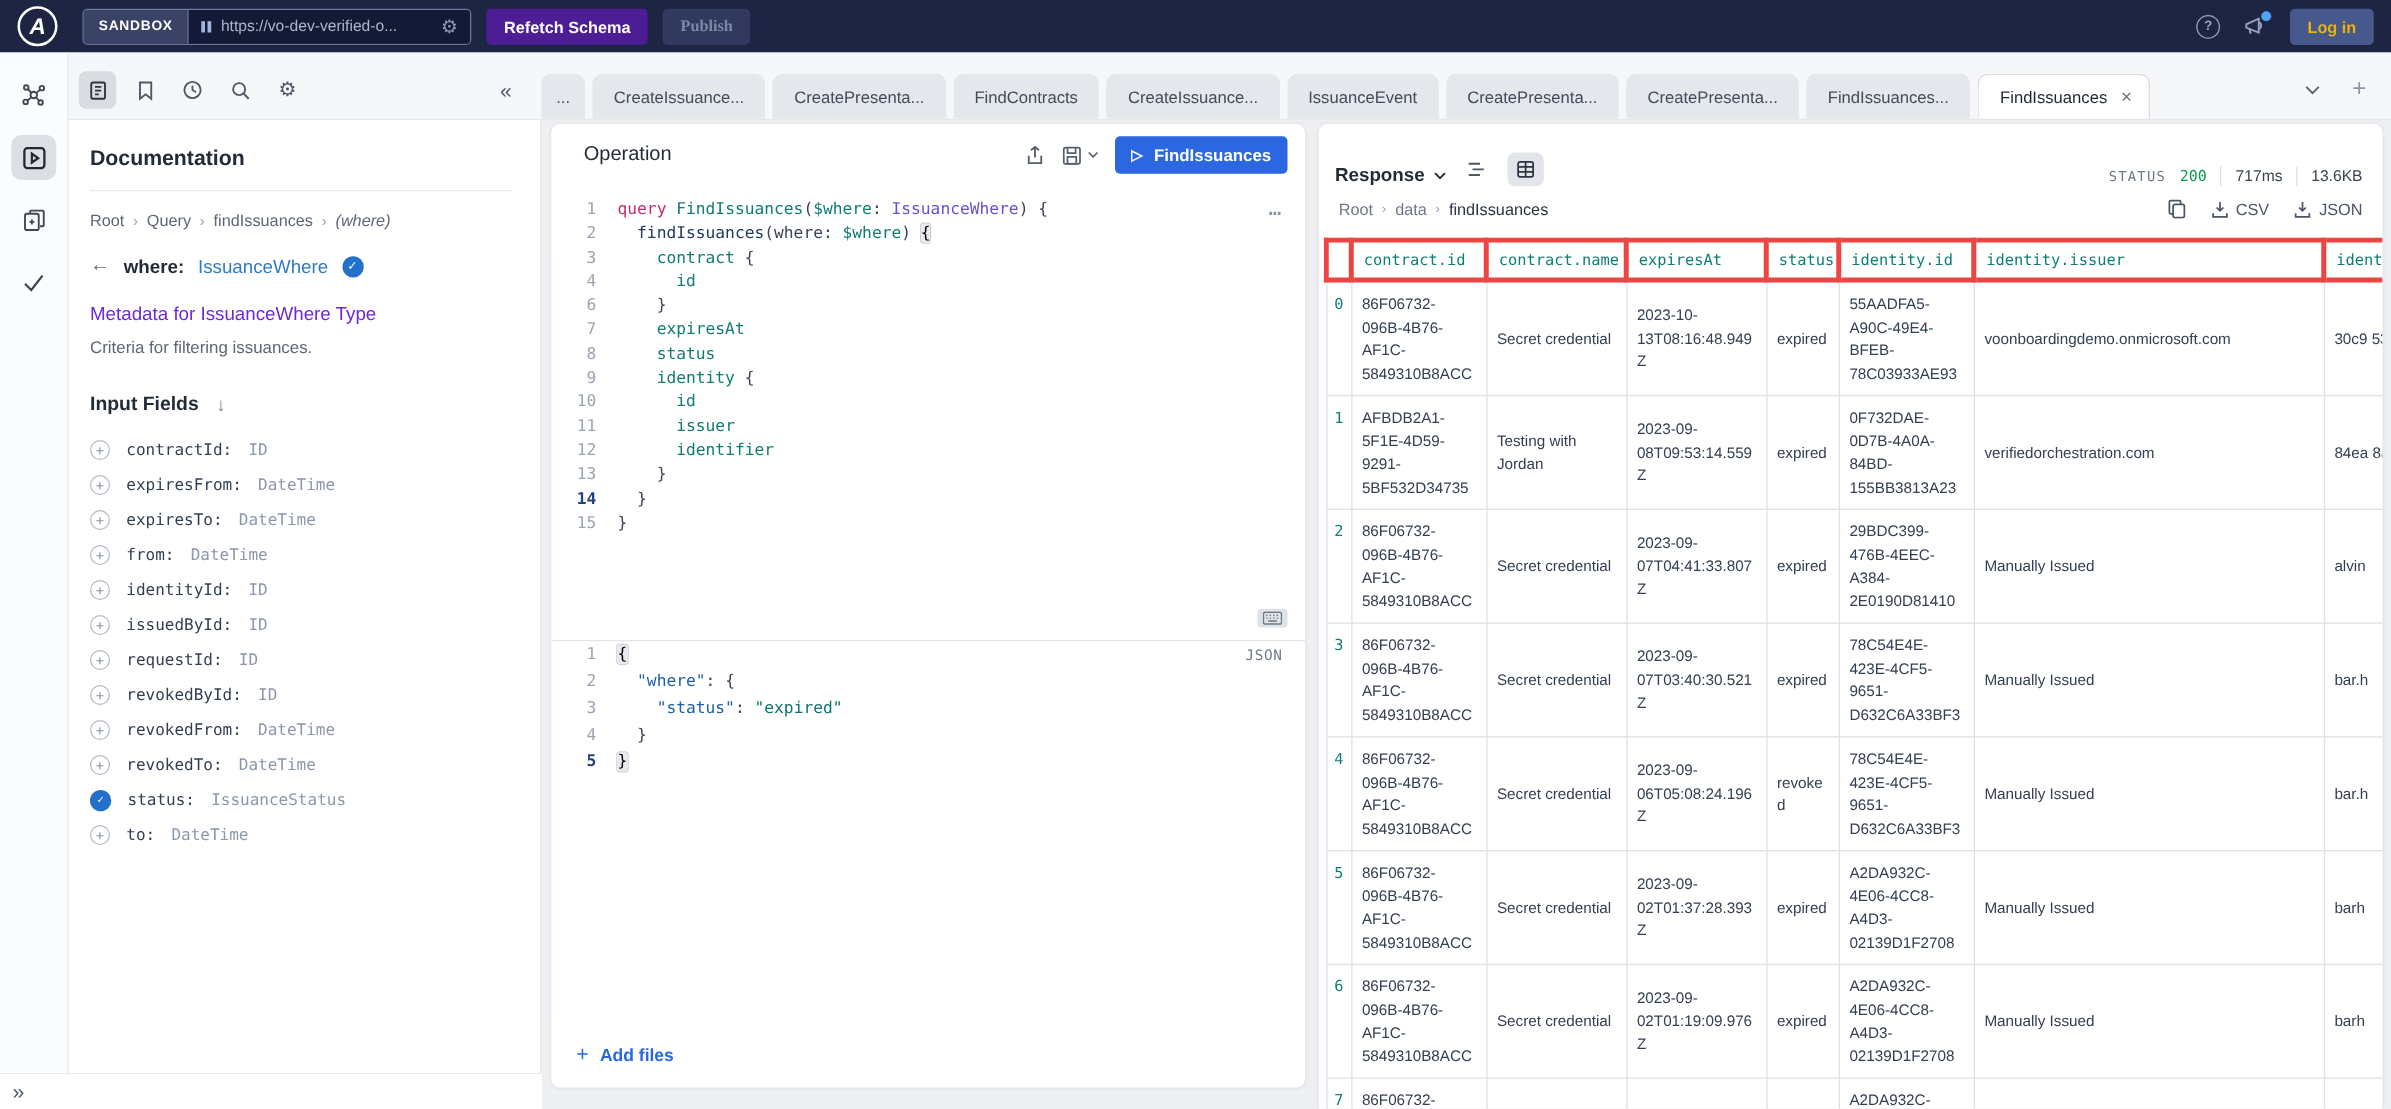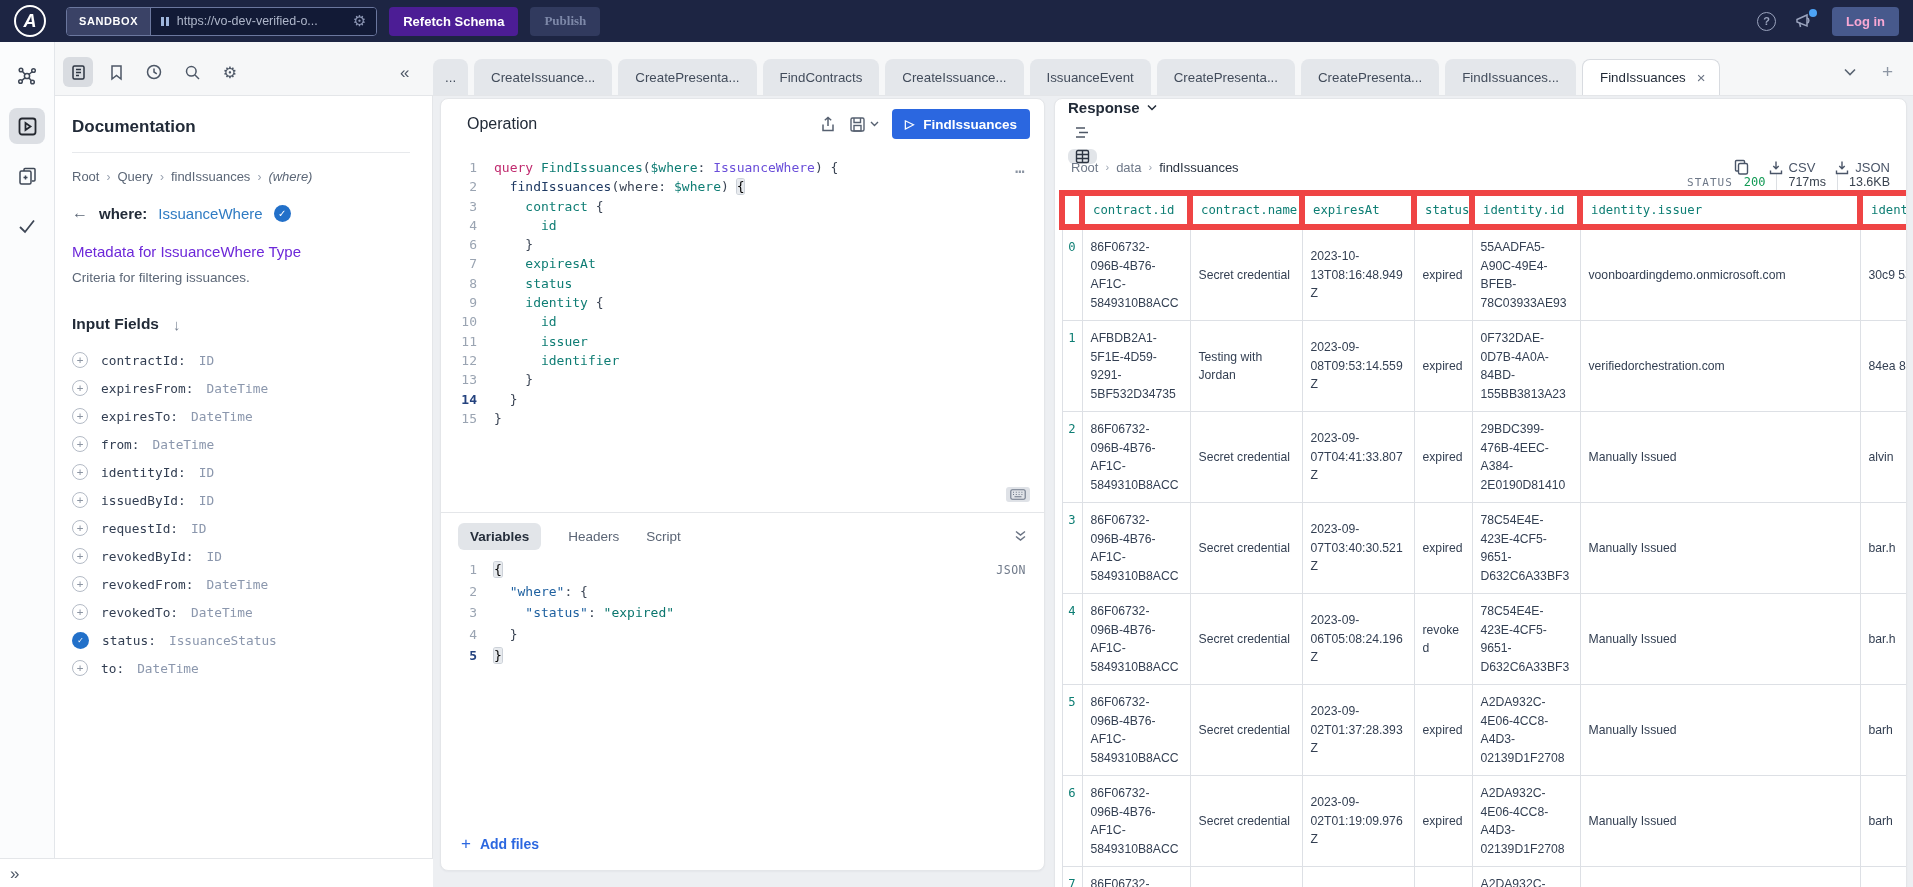--- a/index.html
+++ b/index.html
@@ -28,21 +28,21 @@
   .btn { height:29px; padding:0 14px; border-radius:4px; font-size:13px; font-weight:bold; }
   .refetch { background:#4c1d95; color:#fff; }
   .publish { background:#313a5e; color:#7d88a8;font-family:Liberation Serif, serif; }
   .top-right { margin-left:auto; display:flex; align-items:center; gap:18px; }
   .help-circ { width:19px; height:19px; border:1.5px solid #9aa3bd; border-radius:50%;
     color:#9aa3bd; font-size:11px; font-weight:bold; display:flex; align-items:center;
     justify-content:center; }
   .mega-wrap { position:relative; }
   .mega-dot { position:absolute; top:-3px; right:-3px; width:8px; height:8px;
     border-radius:50%; background:#4da3f5; }
-  .login { background:#47598c; color:#f9a8d4; }
+  .login { background:#47598c; color:#eab308; }
 
   
   .app-row { display:flex; height:845px; }
   .rail { width:55px; background:#fbfcfd; border-right:1px solid #e3e6ea;
     padding-top:16px; display:flex; flex-direction:column; align-items:center; gap:14px; }
   .rail-btn { width:36px; height:36px; display:flex; align-items:center;
     justify-content:center; border-radius:8px; color:#3e4756; }
   .rail-btn.active { background:#dcdfe4; }
   .main { flex:1; display:flex; flex-direction:column; }
   .band { height:53px; background:#f6f7f8; position:relative; }
@@ -140,22 +140,22 @@
     font-size:13px; flex:1; }
   .vars-code .cl { line-height:21.5px; }
   .json-label { position:absolute; right:18px; top:4px; font-size:11.5px; color:#707a8a;
     letter-spacing:.5px; }
   .add-files { display:flex; align-items:center; gap:9px; color:#2b67e0; font-size:14px;
     font-weight:bold; padding:0 0 16px 20px; margin-top:auto; }
   .add-files .plus { font-size:17px; font-weight:normal; }
 
   
   .resp-card { left:621px; top:2px; width:853px; bottom:-12px; overflow:hidden; }
-  .resp-header { height:50px; display:flex; align-items:flex-start; padding:0 16px 0 13px;
-    gap:10px;flex-direction:column; }
+  .resp-header { height:50px; display:flex; align-items:flex-end; padding:0 16px 0 13px;
+    gap:10px; }
   .resp-title { font-size:15px; font-weight:bold; color:#222b38; display:flex;
     align-items:center; gap:7px; }
   .view-btn { width:29px; height:27px; display:flex; align-items:center;
     justify-content:center; border-radius:6px; color:#4d5766; }
   .view-btn.active { background:#e2e5e9; }
   .resp-stats { margin-left:auto; display:flex; align-items:center; gap:11px; }
   .stat-label { font-family:"DejaVu Sans Mono", monospace; font-size:11px;
     color:#6e7888; letter-spacing:1px; }
   .stat-green { font-family:"DejaVu Sans Mono", monospace; font-size:12px;
     color:#119954; }
@@ -166,21 +166,21 @@
   .rc-dim { color:#6e7888; }
   .rc-sep { color:#99a2b0; font-size:11px; }
   .rc-cur { color:#2a3341; }
   .crumb-actions { margin-left:auto; display:flex; align-items:center; gap:20px;
     color:#4a5568; }
   .dl-btn { display:flex; align-items:center; gap:6px; font-size:13px; color:#4a5568; }
 
   .resp-table-wrap { margin:5px 0 0 4px; overflow:hidden; }
   table.rt { border-collapse:collapse; table-layout:fixed; width:992px; }
   .rt th { font-family:"DejaVu Sans Mono", monospace; font-size:12.3px; color:#0e7e74;
-    font-weight:normal; text-align:left; padding:7px 8px; border:6px solid #ef4444;
+    font-weight:normal; text-align:left; padding:7px 8px; border:4px solid #ef4444;
     white-space:nowrap; overflow:hidden; }
   .rt td { font-size:12.2px; color:#333f52; padding:8px; border:1px solid #dde0e5;
     vertical-align:middle; line-height:18.5px; overflow-wrap:break-word; overflow:hidden; }
   .rt td.idx { font-family:"DejaVu Sans Mono", monospace; color:#0e7e74;
     vertical-align:top; text-align:center; padding:8px 2px; }
 
   
   .left-strip { position:fixed; left:0; bottom:0; width:433px; height:29px;
     background:#fff; border-top:1px solid #e4e6e9; display:flex; align-items:center;
     padding-left:10px; z-index:6; }
@@ -442,30 +442,20 @@
                 <div class="cl"><span class="ln">15</span><span class="lc"><span class="pl">}</span></span></div>
               </div>
             <span class="kbd-btn">
               <svg width="16" height="11" viewBox="0 0 16 11" fill="none" stroke="#6f7889" stroke-width="1.1">
                 <rect x="0.8" y="0.8" width="14.4" height="9.4" rx="1.5"></rect>
                 <path d="M3 3.2 h1 M5.8 3.2 h1 M8.6 3.2 h1 M11.4 3.2 h1 M3 5.5 h1 M5.8 5.5 h1 M8.6 5.5 h1 M11.4 5.5 h1 M4.5 7.8 h7"></path>
               </svg>
             </span>
           </div>
           <div class="vars">
-            <div class="vars-tabs">
-              <span class="vtab active">Variables</span>
-              <span class="vtab">Headers</span>
-              <span class="vtab">Script</span>
-              <span class="vars-collapse">
-                <svg width="13" height="12" viewBox="0 0 13 12" fill="none" stroke="#6a7383" stroke-width="1.4">
-                  <path d="M2 1.5 L6.5 5 L11 1.5 M2 6.5 L6.5 10 L11 6.5"></path>
-                </svg>
-              </span>
-            </div>
             <div class="vars-code">
               <span class="json-label">JSON</span>
               <div>
                   <div class="cl"><span class="ln">1</span><span class="lc"><span class="bm">{</span></span></div>
                   <div class="cl"><span class="ln">2</span><span class="lc"><span class="pl">  </span><span class="jkey">"where"</span><span class="pl">: {</span></span></div>
                   <div class="cl"><span class="ln">3</span><span class="lc"><span class="pl">    </span><span class="jkey">"status"</span><span class="pl">: </span><span class="jstr">"expired"</span></span></div>
                   <div class="cl"><span class="ln">4</span><span class="lc"><span class="pl">  }</span></span></div>
                   <div class="cl"><span class="ln on">5</span><span class="lc"><span class="bm">}</span></span></div>
                 </div>
             </div>

